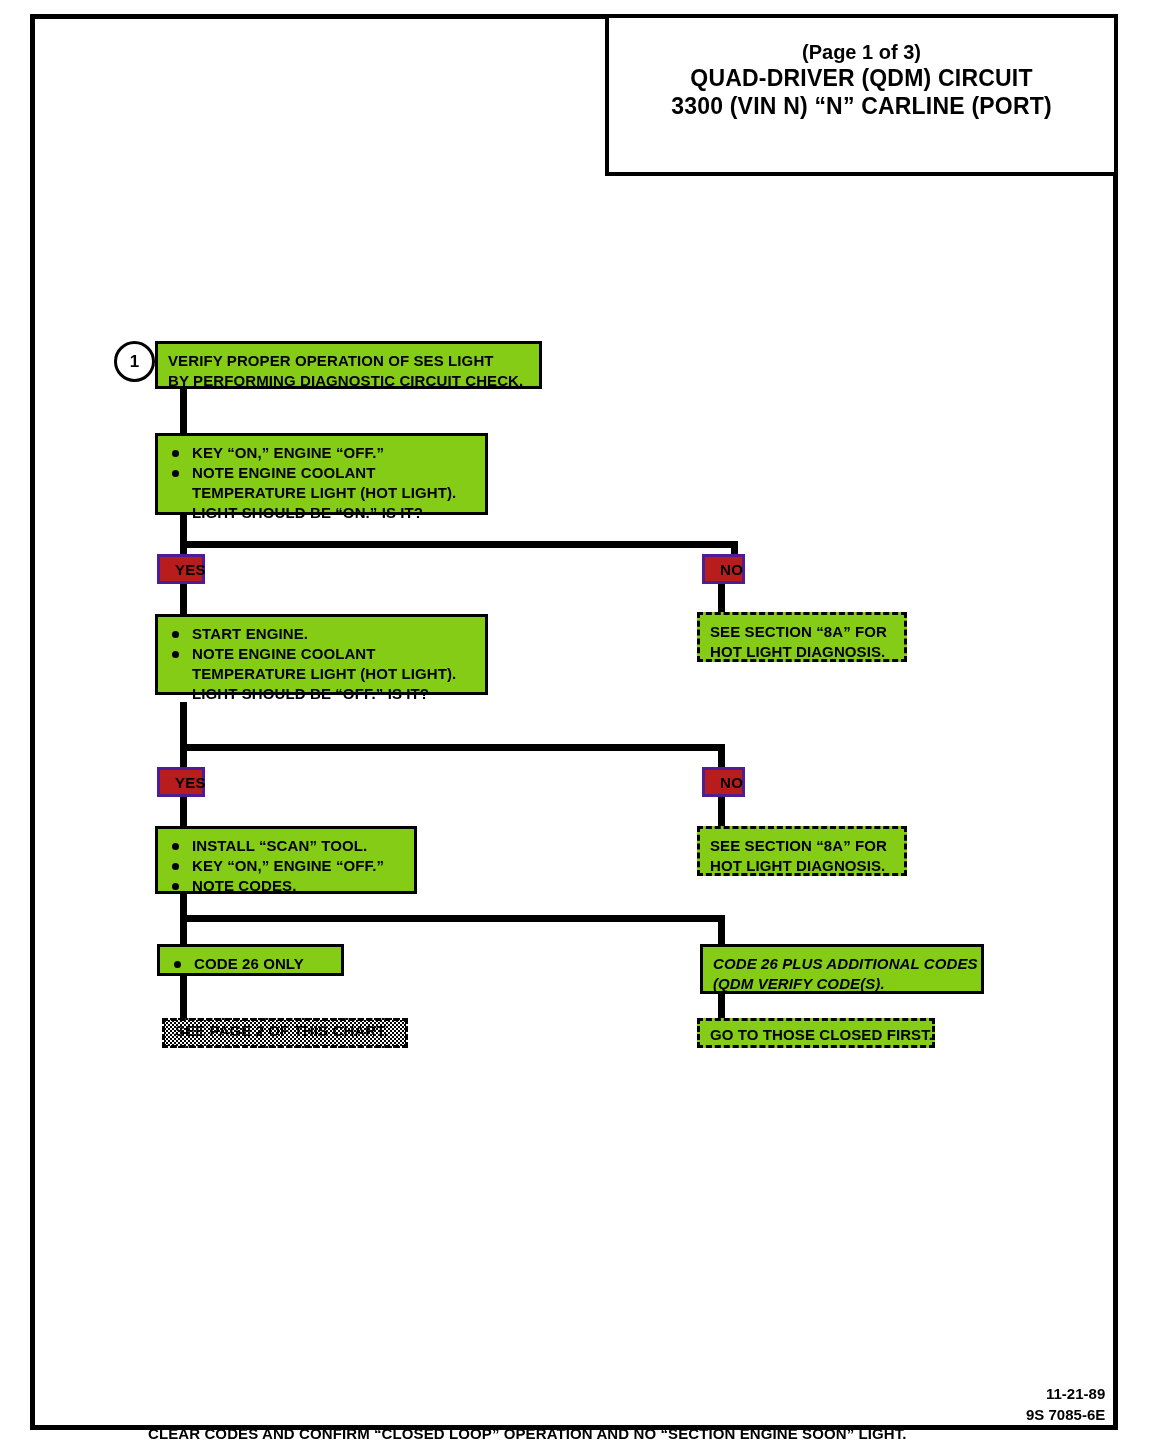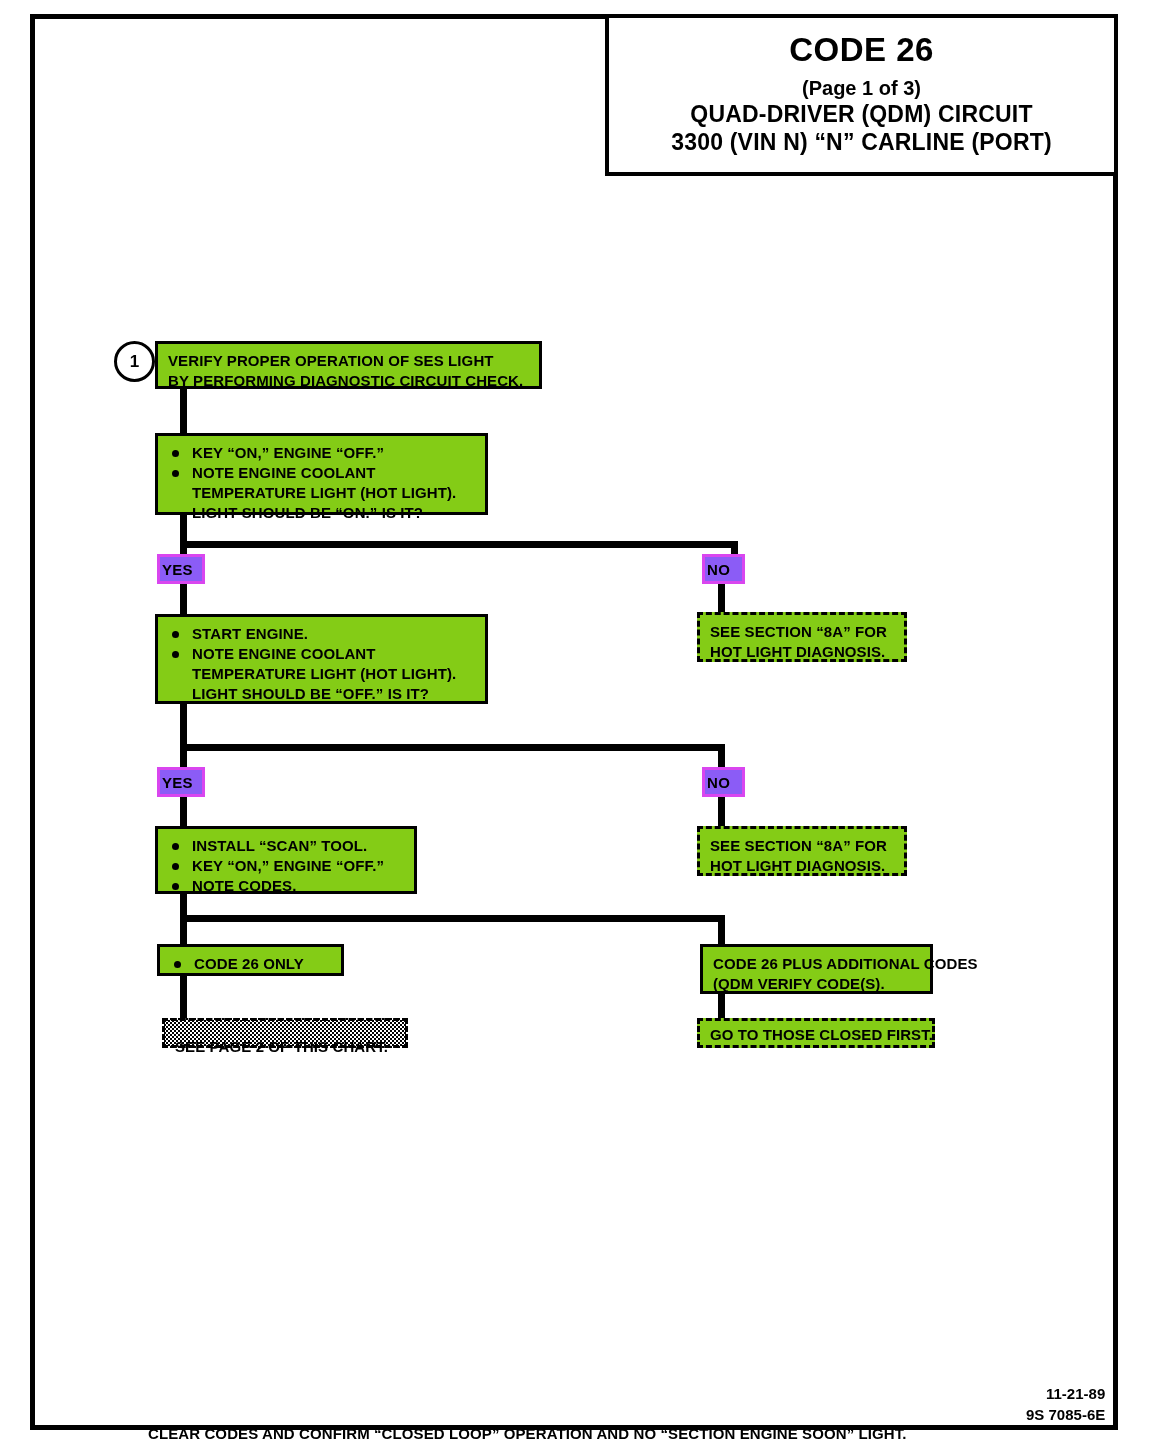--- a/index.html
+++ b/index.html
@@ -101,28 +101,28 @@
     height: 7px;
     background: #000;
     border-radius: 50%;
   }
   .blist > li .cont { display: block; padding-left: 0; }
 
   
   .ynbox {
     position: absolute;
     box-sizing: border-box;
-    border: 3px solid #d946ef;
-    background: #8b5cf6;
+    border: 3px solid #4c1d95;
+    background: #b91c1c;
     font-size: 15px;
     font-weight: bold;
     letter-spacing: 0.3px;
     display: flex;
     align-items: center;
-    padding-left: 2px;
+    padding-left: 15px;
     z-index: 6;
   }
 
   
   .vline {
     position: absolute;
     width: 7px;
     background: #000;
     z-index: 2;
   }
@@ -170,21 +170,20 @@
     text-align: right;
     line-height: 1.42;
   }
 </style>
 </head>
 <body>
 
 <div id="page-frame"></div>
 
 <div id="title-block">
-  <div class="code-line">CODE 26</div>
   <div class="page-line">(Page 1 of 3)</div>
   <div class="sub-line">QUAD-DRIVER (QDM) CIRCUIT</div>
   <div class="sub-line">3300  (VIN N)  “N”  CARLINE  (PORT)</div>
 </div>
 
 <div class="vline" style="left:180px; top:388px; height:50px;"></div>
 
 <div class="vline" style="left:180px; top:512px; height:36px;"></div>
 <div class="hline" style="left:180px; top:541px; width:558px;"></div>
 <div class="vline" style="left:180px; top:541px; height:22px;"></div>
@@ -239,21 +238,21 @@
 </div>
 <div class="ynbox" style="left:702px; top:554px; width:43px; height:30px;">
   <span>NO</span>
 </div>
 
 <div class="fbox dashed" style="left:697px; top:612px; width:210px; height:50px;">
   <div class="ln">SEE SECTION “8A” FOR</div>
   <div class="ln">HOT LIGHT DIAGNOSIS.</div>
 </div>
 
-<div class="fbox" style="left:155px; top:614px; width:333px; height:90px;">
+<div class="fbox" style="left:155px; top:614px; width:333px; height:81px;">
   <ul class="blist">
     <li>
       <span class="bullet"></span>
       <span>START ENGINE.</span>
     </li>
     <li>
       <span class="bullet"></span>
       <span class="cont">NOTE ENGINE COOLANT</span>
       <span class="cont">TEMPERATURE LIGHT (HOT LIGHT).</span>
       <span class="cont">LIGHT SHOULD BE “OFF.”  IS IT?</span>
@@ -292,26 +291,26 @@
 
 <div class="fbox" style="left:157px; top:944px; width:187px; height:32px;">
   <ul class="blist">
     <li>
       <span class="bullet"></span>
       <span>CODE 26 ONLY</span>
     </li>
   </ul>
 </div>
 
-<div class="fbox" style="left:700px; top:944px; width:233px; height:50px;">
+<div class="fbox" style="left:700px; top:944px; width:284px; height:50px;font-style:italic;">
   <div class="ln">CODE 26 PLUS ADDITIONAL CODES</div>
   <div class="ln">(QDM VERIFY CODE(S).</div>
 </div>
 
-<div class="fbox stipple" style="left:162px; top:1018px; width:246px; height:30px; padding-top:16px;">
+<div class="fbox stipple" style="left:162px; top:1018px; width:246px; height:30px; padding-top:0;">
   <div class="ln">SEE PAGE 2 OF THIS CHART.</div>
 </div>
 
 <div class="fbox dashed" style="left:697px; top:1018px; width:238px; height:30px; padding-top:4px;">
   <div class="ln">GO TO THOSE CLOSED FIRST.</div>
 </div>
 
 <div id="footer-note">CLEAR CODES AND CONFIRM “CLOSED LOOP”  OPERATION AND NO “SECTION ENGINE SOON” LIGHT.</div>
 <div id="footer-meta">
   <div>11-21-89</div>

